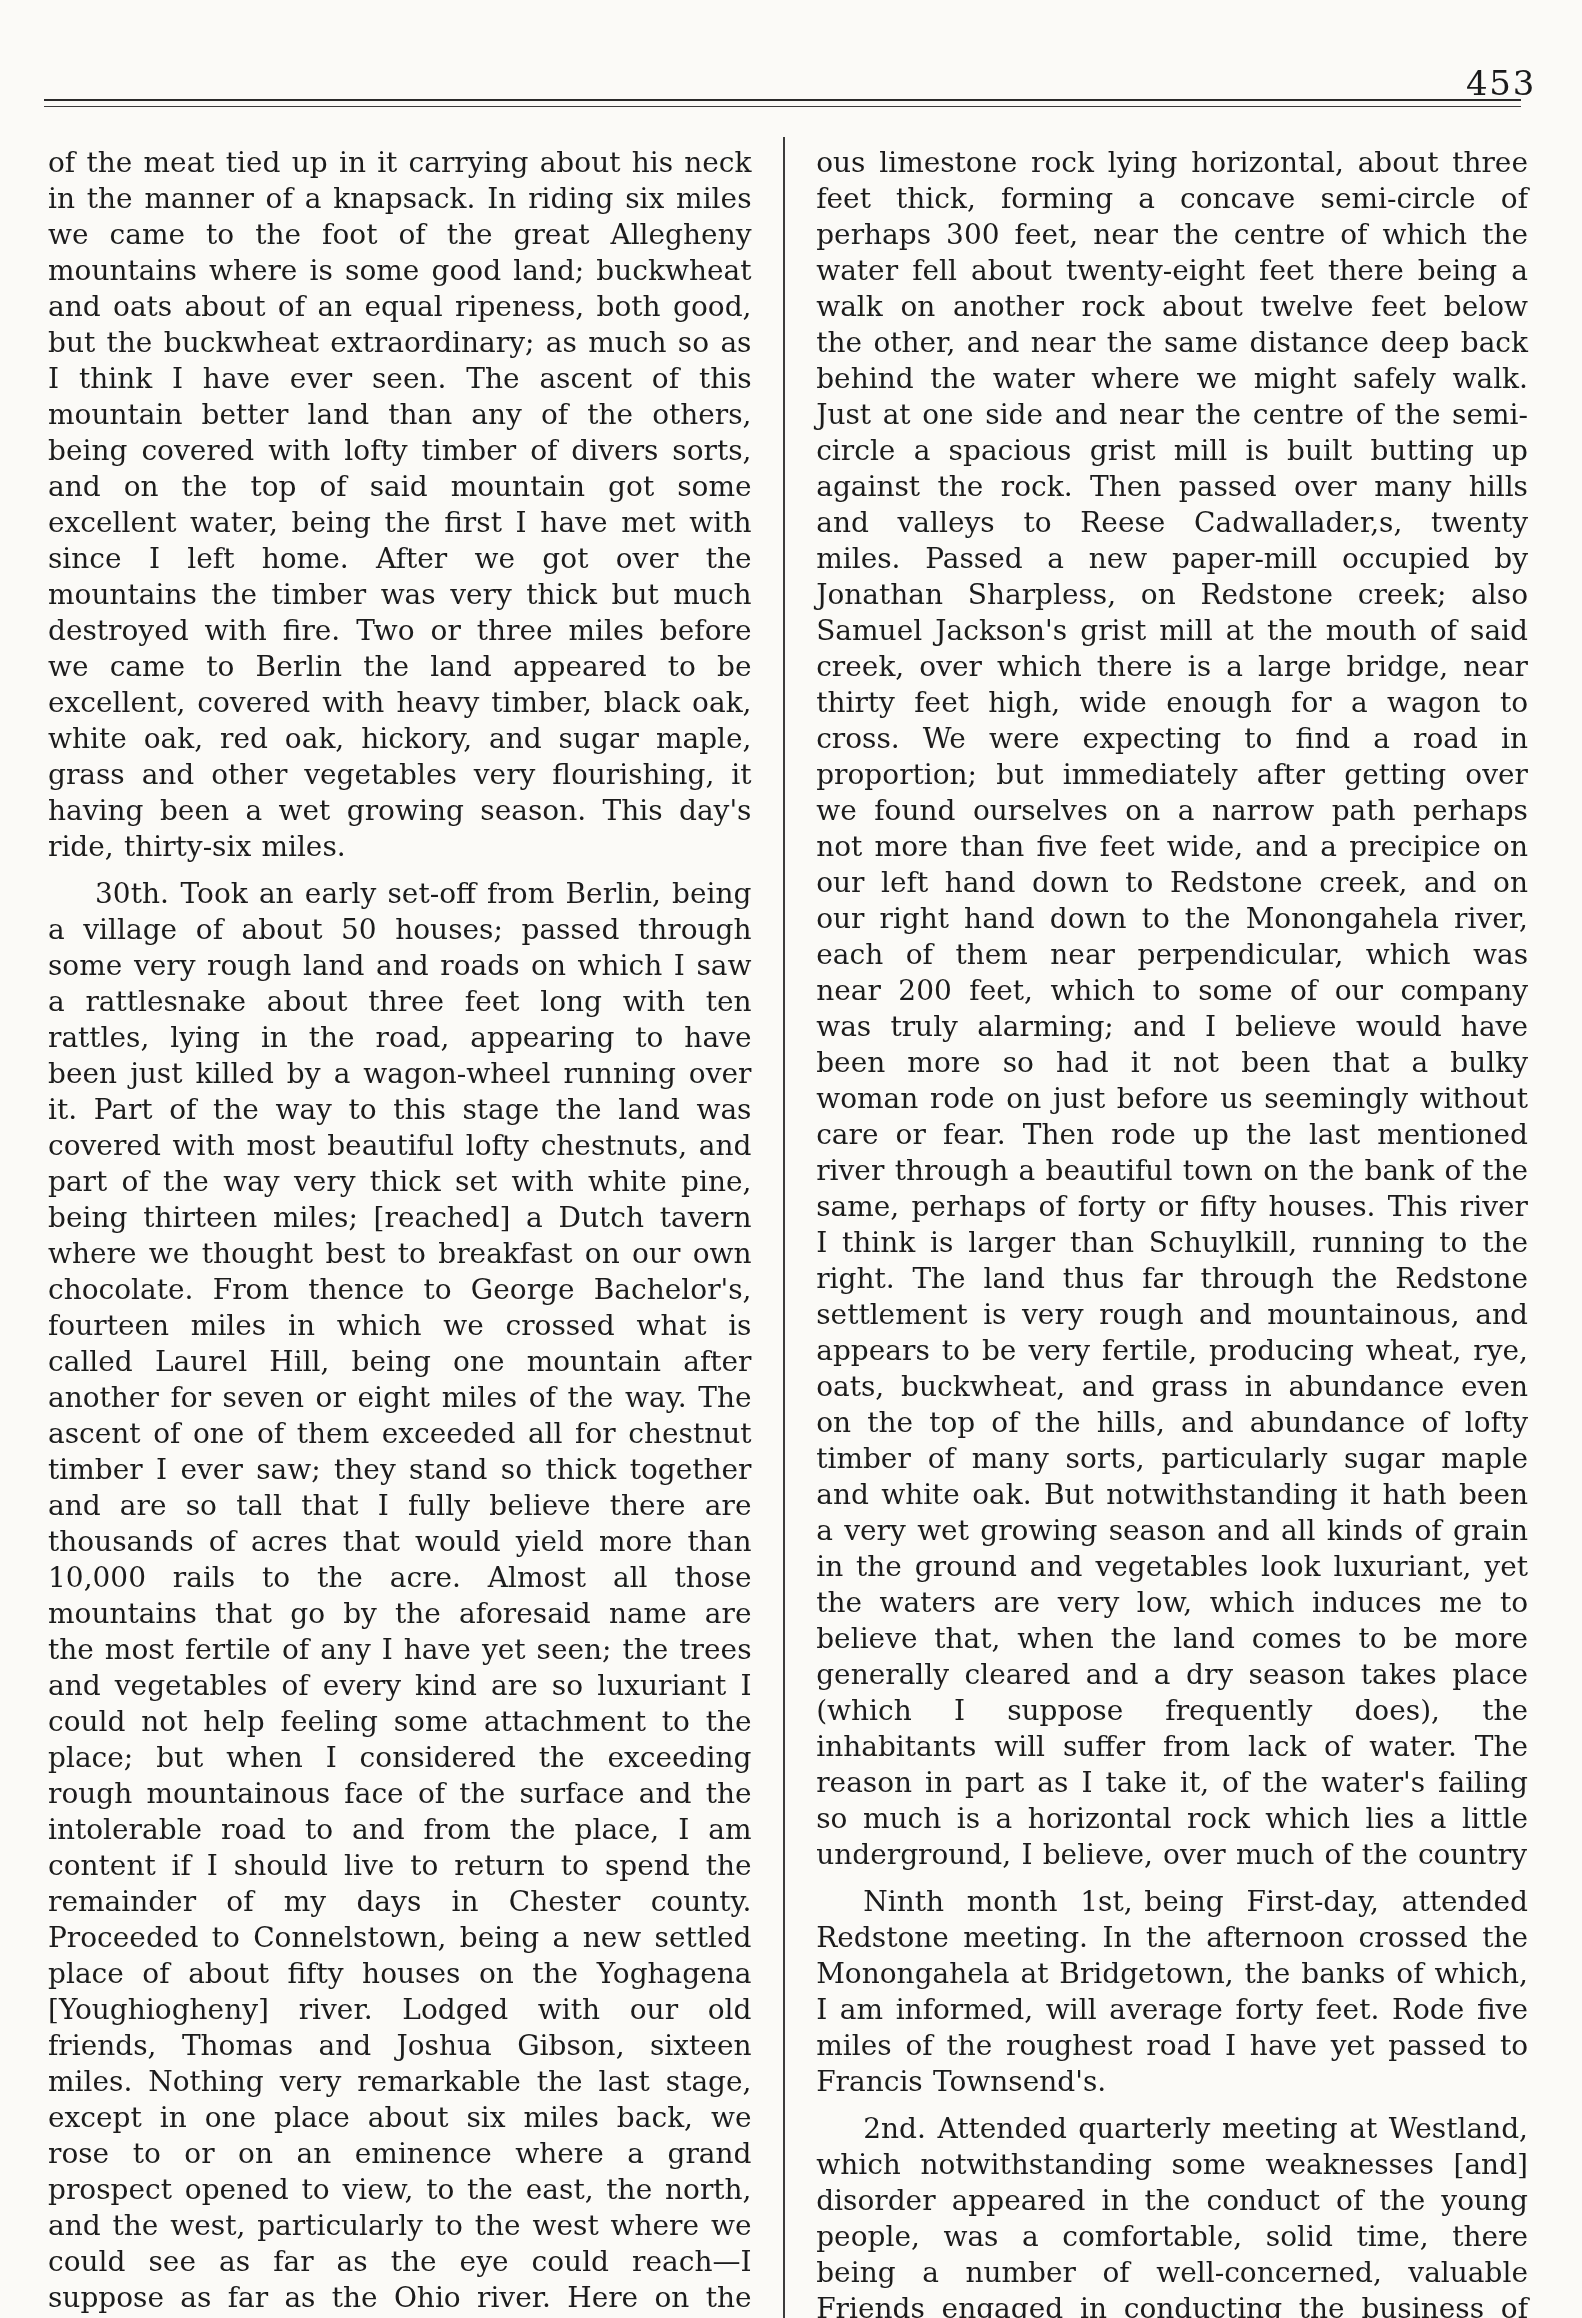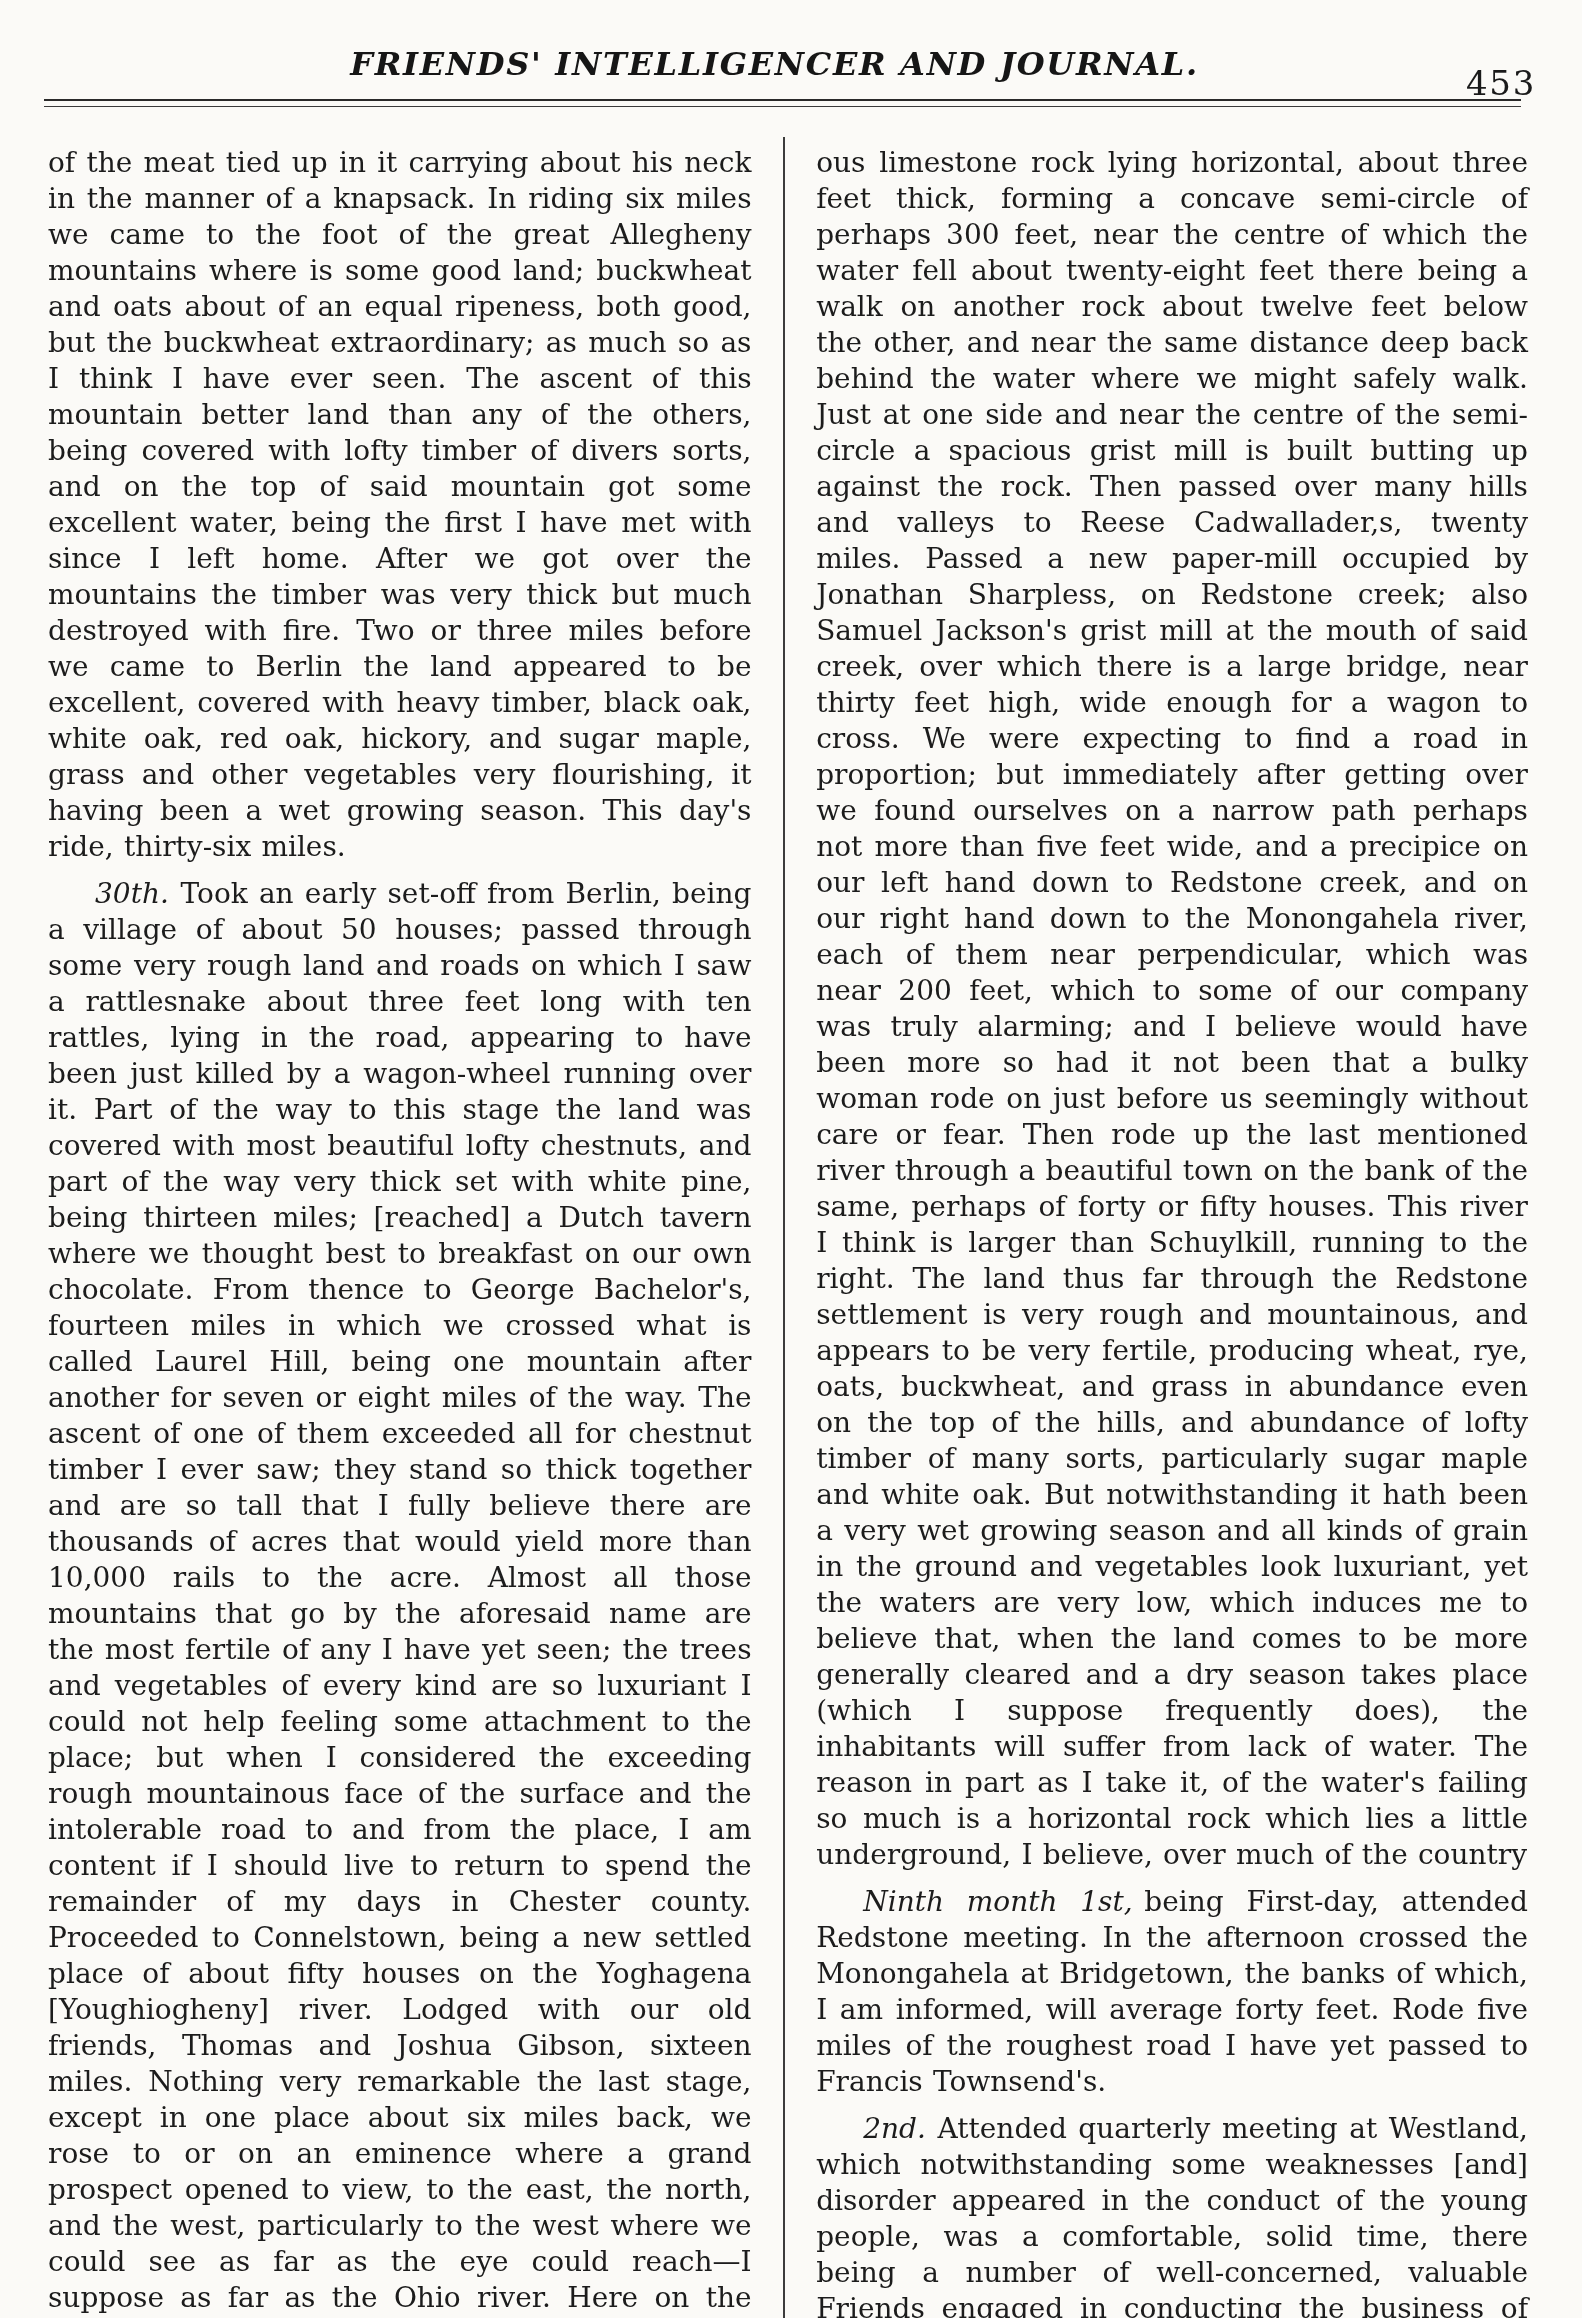--- a/index.html
+++ b/index.html
@@ -75,31 +75,29 @@
   p.para {
     margin: 8px;
   }
   p.para + p.para {
     margin-top: 11px;
   }
   p.indent {
     text-indent: 47px;
   }
   .lead {
-    font-style: italic;
   }
   .lead:not(:empty) {
     margin-right: 11.7px;
   }
 </style>
 </head>
 <body>
 
 <div class="page-header">
-  <div class="journal-title">FRIENDS' INTELLIGENCER AND JOURNAL.</div>
   <div class="page-number">453</div>
 </div>
 
 <div class="header-rule"></div>
 
 <div class="page-columns">
   <div class="col col-left">
     <p class="para"><span class="lead"></span><span>of the meat tied up in it carrying about his neck in the manner of a knapsack. In riding six miles we came to the foot of the great Allegheny mountains where is some good land; buckwheat and oats about of an equal ripeness, both good, but the buckwheat extraordinary; as much so as I think I have ever seen. The ascent of this mountain better land than any of the others, being covered with lofty timber of divers sorts, and on the top of said mountain got some excellent water, being the first I have met with since I left home. After we got over the mountains the timber was very thick but much destroyed with fire. Two or three miles before we came to Berlin the land appeared to be excellent, covered with heavy timber, black oak, white oak, red oak, hickory, and sugar maple, grass and other vegetables very flourishing, it having been a wet growing season. This day's ride, thirty-six miles.</span></p>
     <p class="para indent"><span class="lead">30th.</span><span>Took an early set-off from Berlin, being a village of about 50 houses; passed through some very rough land and roads on which I saw a rattlesnake about three feet long with ten rattles, lying in the road, appearing to have been just killed by a wagon-wheel running over it. Part of the way to this stage the land was covered with most beautiful lofty chestnuts, and part of the way very thick set with white pine, being thirteen miles; [reached] a Dutch tavern where we thought best to breakfast on our own chocolate. From thence to George Bachelor's, fourteen miles in which we crossed what is called Laurel Hill, being one mountain after another for seven or eight miles of the way. The ascent of one of them exceeded all for chestnut timber I ever saw; they stand so thick together and are so tall that I fully believe there are thousands of acres that would yield more than 10,000 rails to the acre. Almost all those mountains that go by the aforesaid name are the most fertile of any I have yet seen; the trees and vegetables of every kind are so luxuriant I could not help feeling some attachment to the place; but when I considered the exceeding rough mountainous face of the surface and the intolerable road to and from the place, I am content if I should live to return to spend the remainder of my days in Chester county. Proceeded to Connelstown, being a new settled place of about fifty houses on the Yoghagena [Youghiogheny] river. Lodged with our old friends, Thomas and Joshua Gibson, sixteen miles. Nothing very remarkable the last stage, except in one place about six miles back, we rose to or on an eminence where a grand prospect opened to view, to the east, the north, and the west, particularly to the west where we could see as far as the eye could reach—I suppose as far as the Ohio river. Here on the Yoghagena river the people were employed in building flat-bottomed boats, the stern of which they cover with thin boards for a shelter. Some of them are thirty, some forty, and some fifty feet long and twelve wide, in which they will carry 360 barrels of flour or iron or other produce in proportion, to Kentucky or New Orleans.</span></p>
 

